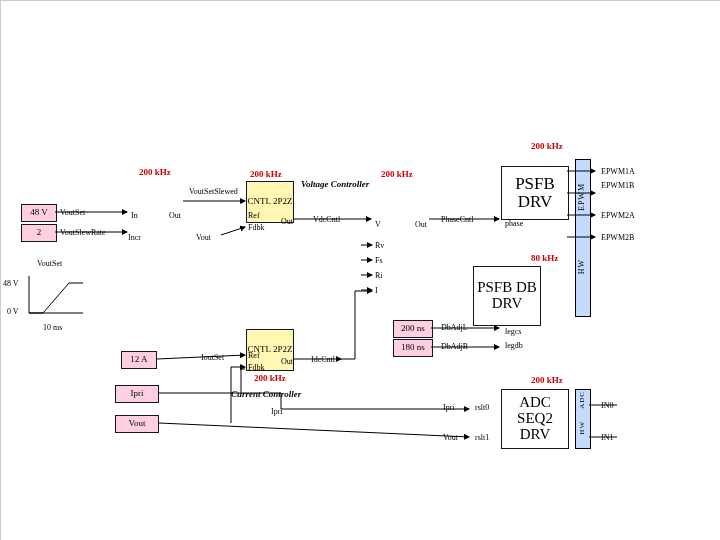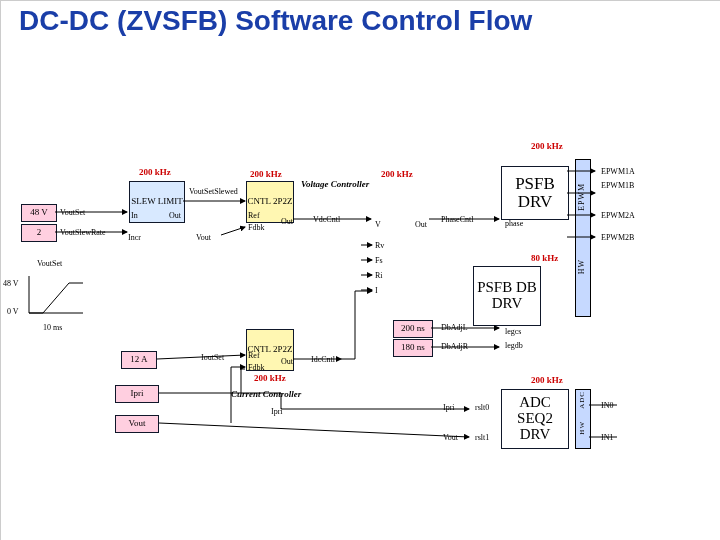--- a/index.html
+++ b/index.html
@@ -16,31 +16,28 @@
   .blueL{background:#d8e9ff;}
   .white{background:#fff;}
   .tallbar{position:absolute;width:14px;background:#c6d9ff;border:1px solid #000;}
   .vlabel{position:absolute;font-size:8px;letter-spacing:1px;}
 </style>
 </head>
 <body>
 
 <div id="stage">
 
-  <div class="title">DC-DC (ZVSFB) Software Control Flow</div>
 
   <div class="box pink" style="left:20px;top:203px;width:34px;height:16px">48 V</div>
   <div class="box pink" style="left:20px;top:223px;width:34px;height:16px">2</div>
 
   <div class="lbl small" style="left:59px;top:207px">VoutSet</div>
   <div class="lbl small" style="left:59px;top:227px">VoutSlewRate</div>
 
   <div class="lbl red" style="left:138px;top:166px">200 kHz</div>
-  <div class="box blueL" style="left:128px;top:180px;width:54px;height:40px;font-family:serif">SLEW
-LIMIT</div>
   <div class="lbl small" style="left:130px;top:210px">In</div>
   <div class="lbl small" style="left:168px;top:210px">Out</div>
   <div class="lbl small" style="left:127px;top:232px">Incr</div>
 
   <div class="lbl small" style="left:188px;top:186px">VoutSetSlewed</div>
 
   <div class="lbl red" style="left:249px;top:168px">200 kHz</div>
   <div class="box yellow" style="left:245px;top:180px;width:46px;height:40px;font-family:serif">CNTL
 2P2Z</div>
   <div class="lbl small" style="left:247px;top:210px">Ref</div>

